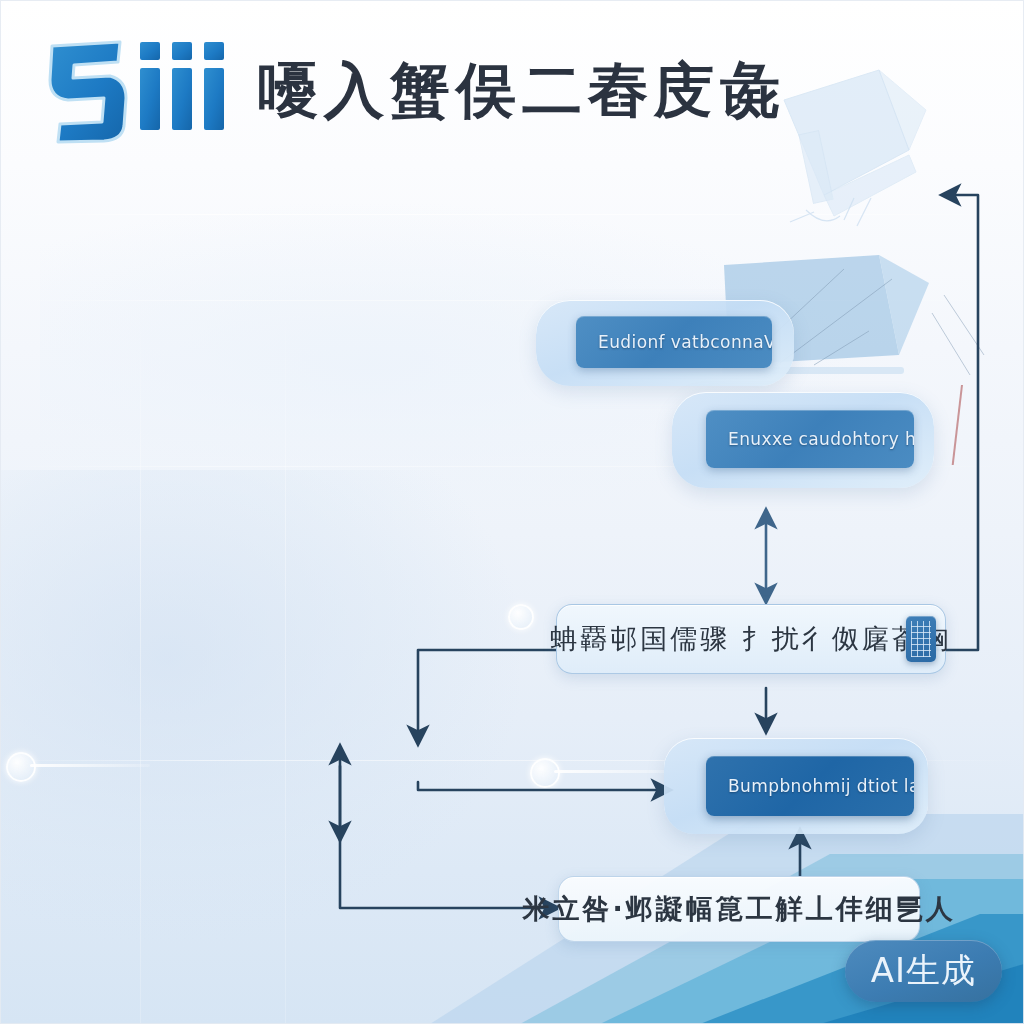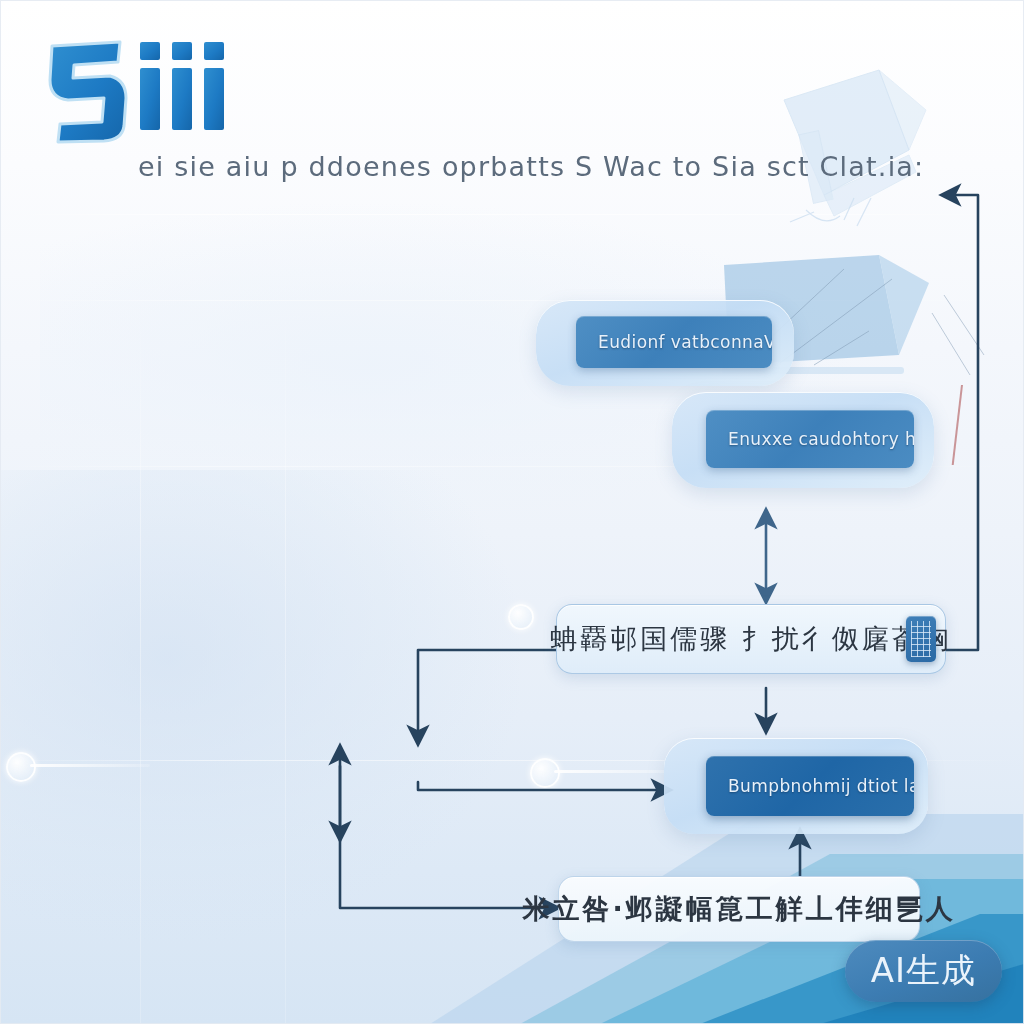--- a/index.html
+++ b/index.html
@@ -220,21 +220,21 @@
 
       <path d="M18 10 L86 6 L84 26 L40 29 L39 42 L76 40 Q92 44 92 62 L90 90 Q88 104 70 105 L24 106 L26 88 L68 86 L70 62 L34 64 Q16 62 16 44 Z" fill="url(#lg)" stroke="#bfe0f4" stroke-width="3" stroke-linejoin="round"></path>
       <rect x="106" y="6" width="20" height="18" rx="2" fill="url(#lg)"></rect>
       <rect x="106" y="32" width="20" height="62" rx="2" fill="url(#lg)"></rect>
       <rect x="138" y="6" width="20" height="18" rx="2" fill="url(#lg)"></rect>
       <rect x="138" y="32" width="20" height="62" rx="2" fill="url(#lg)"></rect>
       <rect x="170" y="6" width="20" height="18" rx="2" fill="url(#lg)"></rect>
       <rect x="170" y="32" width="20" height="62" rx="2" fill="url(#lg)"></rect>
     </svg>
 
-    <div id="brand-en">ei sie aiu p ddoenes oprbatts S Wac to Sia sct Clat.ia:</div>
+    <div id="brand-cn">嚘入蟹俣二舂庋彘</div>
   </div>
 
   <svg id="wires" viewBox="0 0 1024 1024">
     <defs>
       <marker id="ah" viewBox="0 0 12 12" refX="9" refY="6" markerWidth="9" markerHeight="9" orient="auto-start-reverse">
         <path d="M0 0 L12 6 L0 12 L3 6 Z" fill="#27435e"></path>
       </marker>
       <marker id="ahm" viewBox="0 0 12 12" refX="9" refY="6" markerWidth="9" markerHeight="9" orient="auto-start-reverse">
         <path d="M0 0 L12 6 L0 12 L3 6 Z" fill="#3f668b"></path>
       </marker>

